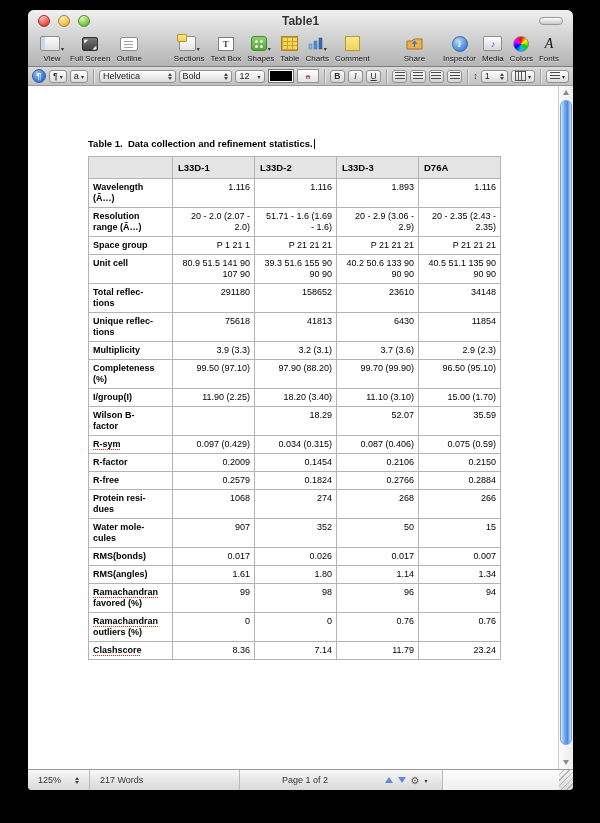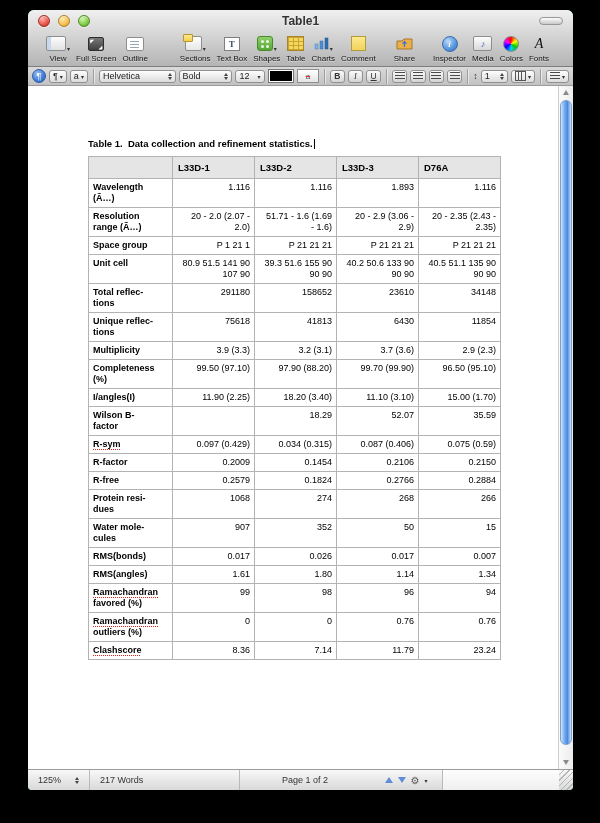--- a/index.html
+++ b/index.html
@@ -18,26 +18,26 @@
   .light.red{background:radial-gradient(circle at 35% 30%,#ffb3ad,#e8544a 60%,#b22b22);border:1px solid #9c2c25;box-sizing:border-box;}
   .light.yellow{background:radial-gradient(circle at 35% 30%,#ffe9b0,#f5bf4f 60%,#c98f1e);border:1px solid #a8821f;box-sizing:border-box;}
   .light.green{background:radial-gradient(circle at 35% 30%,#d2f5b0,#7ecb47 60%,#4e9422);border:1px solid #4f8a20;box-sizing:border-box;}
   .wtitle{position:absolute;left:0;right:0;text-align:center;font-size:12px;font-weight:bold;color:#333;
           text-shadow:0 1px 0 rgba(255,255,255,.6);}
   .pill{position:absolute;right:10px;top:7px;width:24px;height:8px;border-radius:4px;
         background:linear-gradient(#fdfdfd,#c8c8c8);border:1px solid #979797;box-sizing:border-box;}
 
   
   .toolbar{height:35px;background:linear-gradient(#d8d8d8,#b4b4b4);border-bottom:1px solid #7e7e7e;
-           display:flex;align-items:flex-start;padding:2px 5px 0 18px;box-sizing:border-box;}
+           display:flex;align-items:flex-start;padding:2px 5px 0 12px;box-sizing:border-box;}
   .tbi{display:flex;flex-direction:column;align-items:center;margin-right:6px;}
   .icwrap{height:19px;display:flex;align-items:center;gap:1px;}
   .tbl{font-size:8px;color:#141414;text-shadow:0 1px 0 rgba(255,255,255,.45);margin-top:1px;white-space:nowrap;}
   .menu-arrow{font-size:6px;color:#333;align-self:flex-end;margin-bottom:1px;}
-  .g2{margin-left:26px;} .g3{margin-left:12px;justify-content:flex-end;} .g4{margin-left:12px;}
+  .g2{margin-left:26px;} .g3{margin-left:28px;justify-content:flex-end;} .g4{margin-left:12px;}
 
   .ic{position:relative;display:flex;align-items:center;justify-content:center;}
   .ic-view{width:18px;height:13px;background:linear-gradient(#fdfdfd,#e0e0e0);border:1px solid #8d8d8d;border-radius:2px;
            box-shadow:inset 4px 0 0 #c7d8ee;}
   .ic-fullscreen{width:14px;height:12px;background:linear-gradient(#777,#404040);border:1px solid #2e2e2e;border-radius:2px;}
   .ic-fullscreen::before{content:"◤";position:absolute;top:0;left:1px;font-size:5px;color:#fff;}
   .ic-fullscreen::after{content:"◢";position:absolute;bottom:0;right:1px;font-size:5px;color:#fff;}
   .ic-outline{width:16px;height:12px;background:#fff;border:1px solid #8d8d8d;border-radius:2px;}
   .ic-outline::before{content:"";position:absolute;left:3px;top:3px;width:9px;height:7px;
            background:repeating-linear-gradient(#9aa6b4 0 1px,transparent 1px 3px);}
@@ -410,21 +410,21 @@
                 <div>Completeness</div>
                 <div>(%)</div>
               </td>
               <td class="val">99.50 (97.10)</td>
               <td class="val">97.90 (88.20)</td>
               <td class="val">99.70 (99.90)</td>
               <td class="val">96.50 (95.10)</td>
             </tr>
             <tr>
               <td class="rowlabel">
-                <div>I/angles(I)</div>
+                <div>I/group(I)</div>
               </td>
               <td class="val">11.90 (2.25)</td>
               <td class="val">18.20 (3.40)</td>
               <td class="val">11.10 (3.10)</td>
               <td class="val">15.00 (1.70)</td>
             </tr>
             <tr>
               <td class="rowlabel">
                 <div>Wilson B-</div>
                 <div>factor</div>

